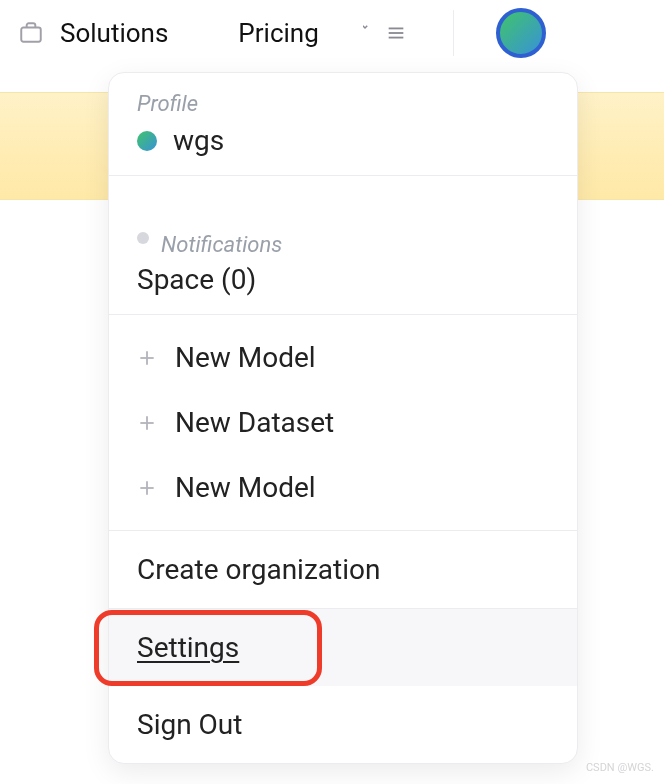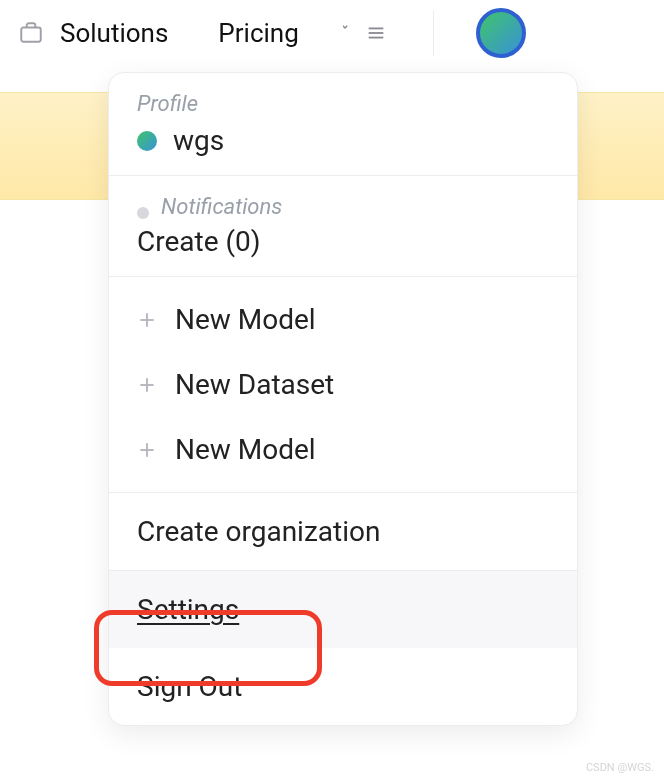--- a/index.html
+++ b/index.html
@@ -24,21 +24,21 @@
       width: 26px; height: 26px;
       display: inline-flex; align-items: center; justify-content: center;
       color: #a0a0a8;
     }
     .nav-link {
       font-size: 26px;
       color: #111;
       padding: 4px 6px;
       cursor: pointer;
     }
-    .nav-link + .nav-link { margin-left: 28px; text-align: center; }
+    .nav-link + .nav-link { margin-left: 48px; text-align: center; }
     .menu-trigger {
       margin-left: 28px;
       display: inline-flex; align-items: center; gap: 6px;
       color: #8a8a93;
       cursor: pointer;
     }
     .menu-trigger svg { width: 22px; height: 22px; }
     .vr { width: 1px; height: 46px; background: #ececf0; margin: 0 24px 0 36px; }
     .avatar {
       width: 50px; height: 50px; border-radius: 50%;
@@ -77,21 +77,21 @@
       font-style: italic;
     }
     .profile-row {
       display: flex; align-items: center; gap: 16px;
     }
     .small-grad-dot {
       width: 20px; height: 20px; border-radius: 50%;
       background: linear-gradient(135deg, #40c46a 0%, #3892d8 100%);
     }
     .profile-name { font-size: 28px; color: #222; }
-    .notif-row { display: flex; align-items: flex-end; gap: 12px; margin-bottom: 6px; }
+    .notif-row { display: flex; align-items: flex-start; gap: 12px; margin-bottom: 6px; margin-top: 38px; }
     .grey-dot {
       width: 12px; height: 12px; border-radius: 50%; background: #d7d7de;
     }
     .inbox-line { font-size: 28px; color: #222; }
     .menu-list { padding: 10px 0; }
     .menu-item {
       display: flex; align-items: center; gap: 18px;
       padding: 16px 28px;
       font-size: 28px;
       color: #222;
@@ -161,21 +161,21 @@
     </div>
   </div>
 
   <div class="section">
     <div class="section-inner">
       <div class="notif-row">
         <span class="grey-dot"></span>
         <span class="section-label" style="margin-bottom:0">Notifications</span>
       </div>
       <div class="inbox-line">
-        <span>Create</span>
+        <span>Space</span>
         (<span>0</span>)
       </div>
     </div>
   </div>
 
   <div class="section">
     <div class="menu-list">
       <div class="menu-item">
         <span class="plus-icon">
           <svg viewBox="0 0 24 24" fill="none" stroke="currentColor" stroke-width="2.2">

